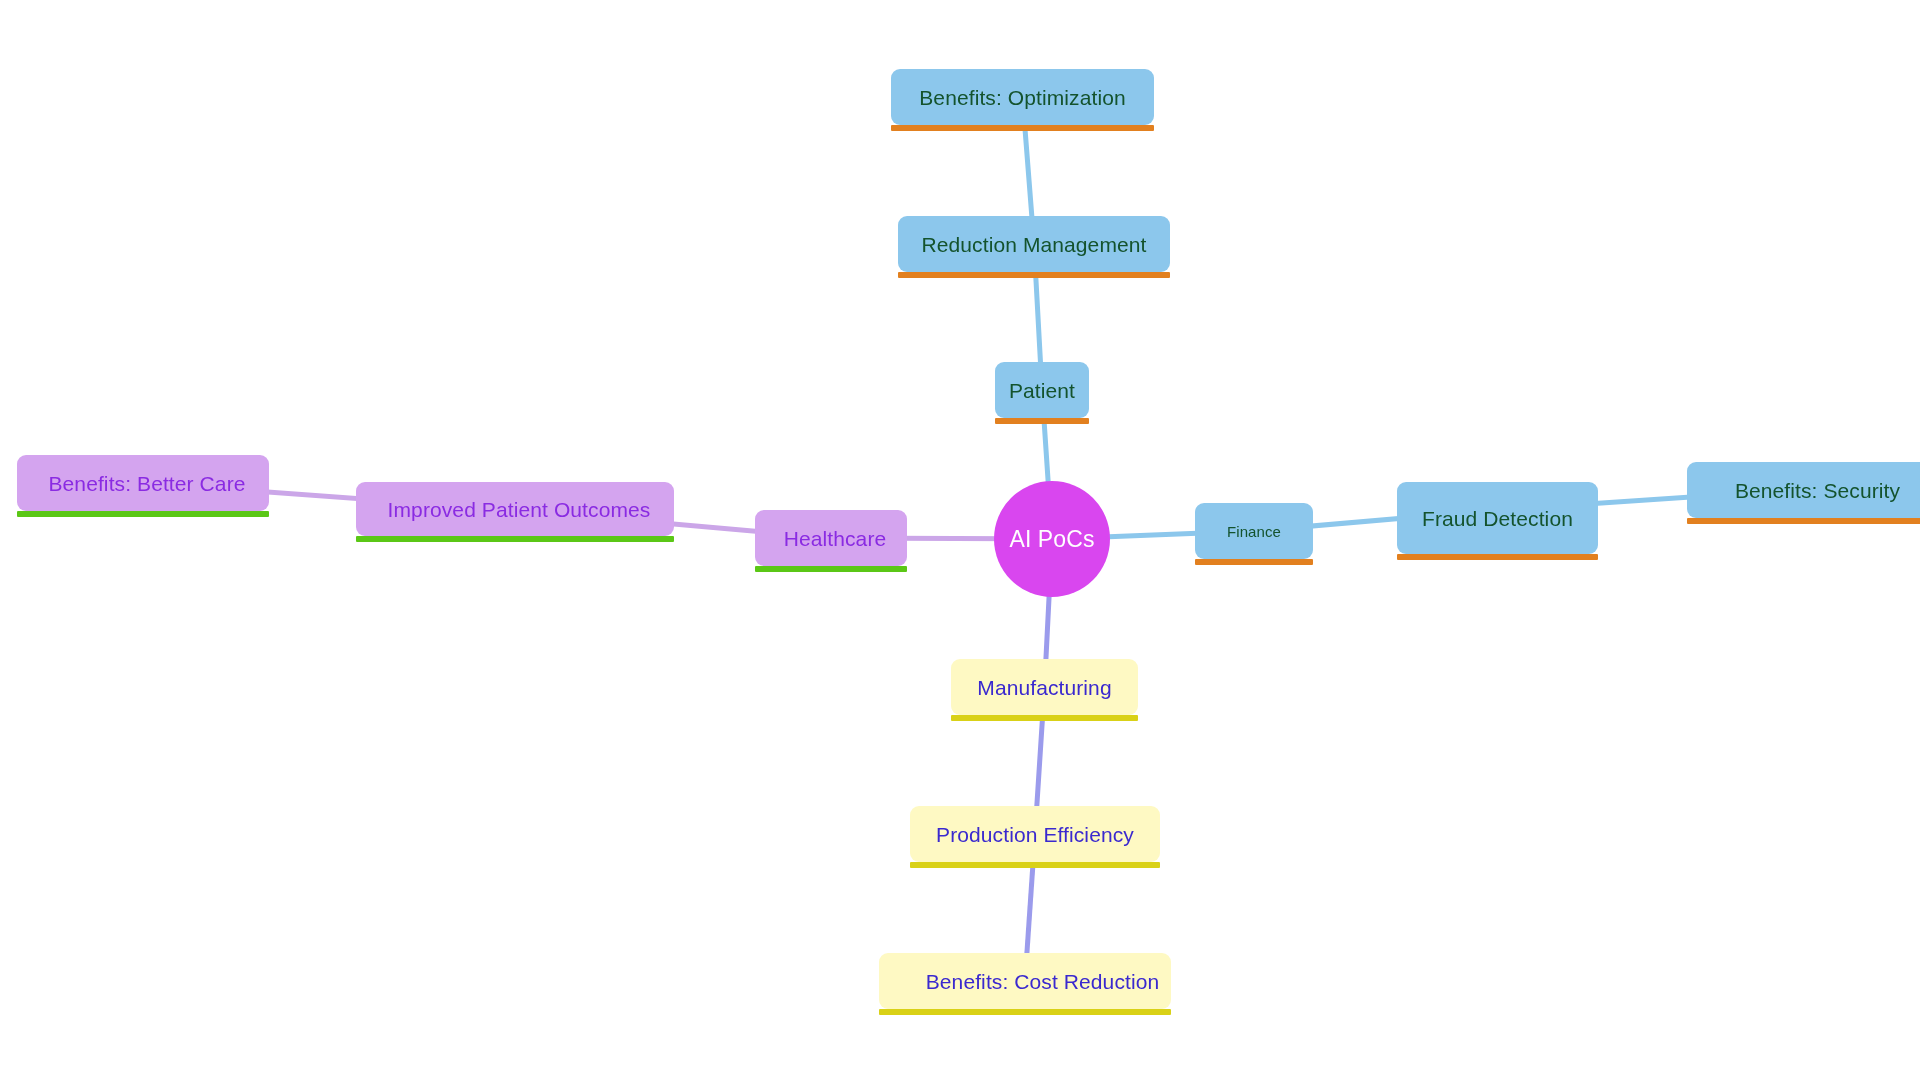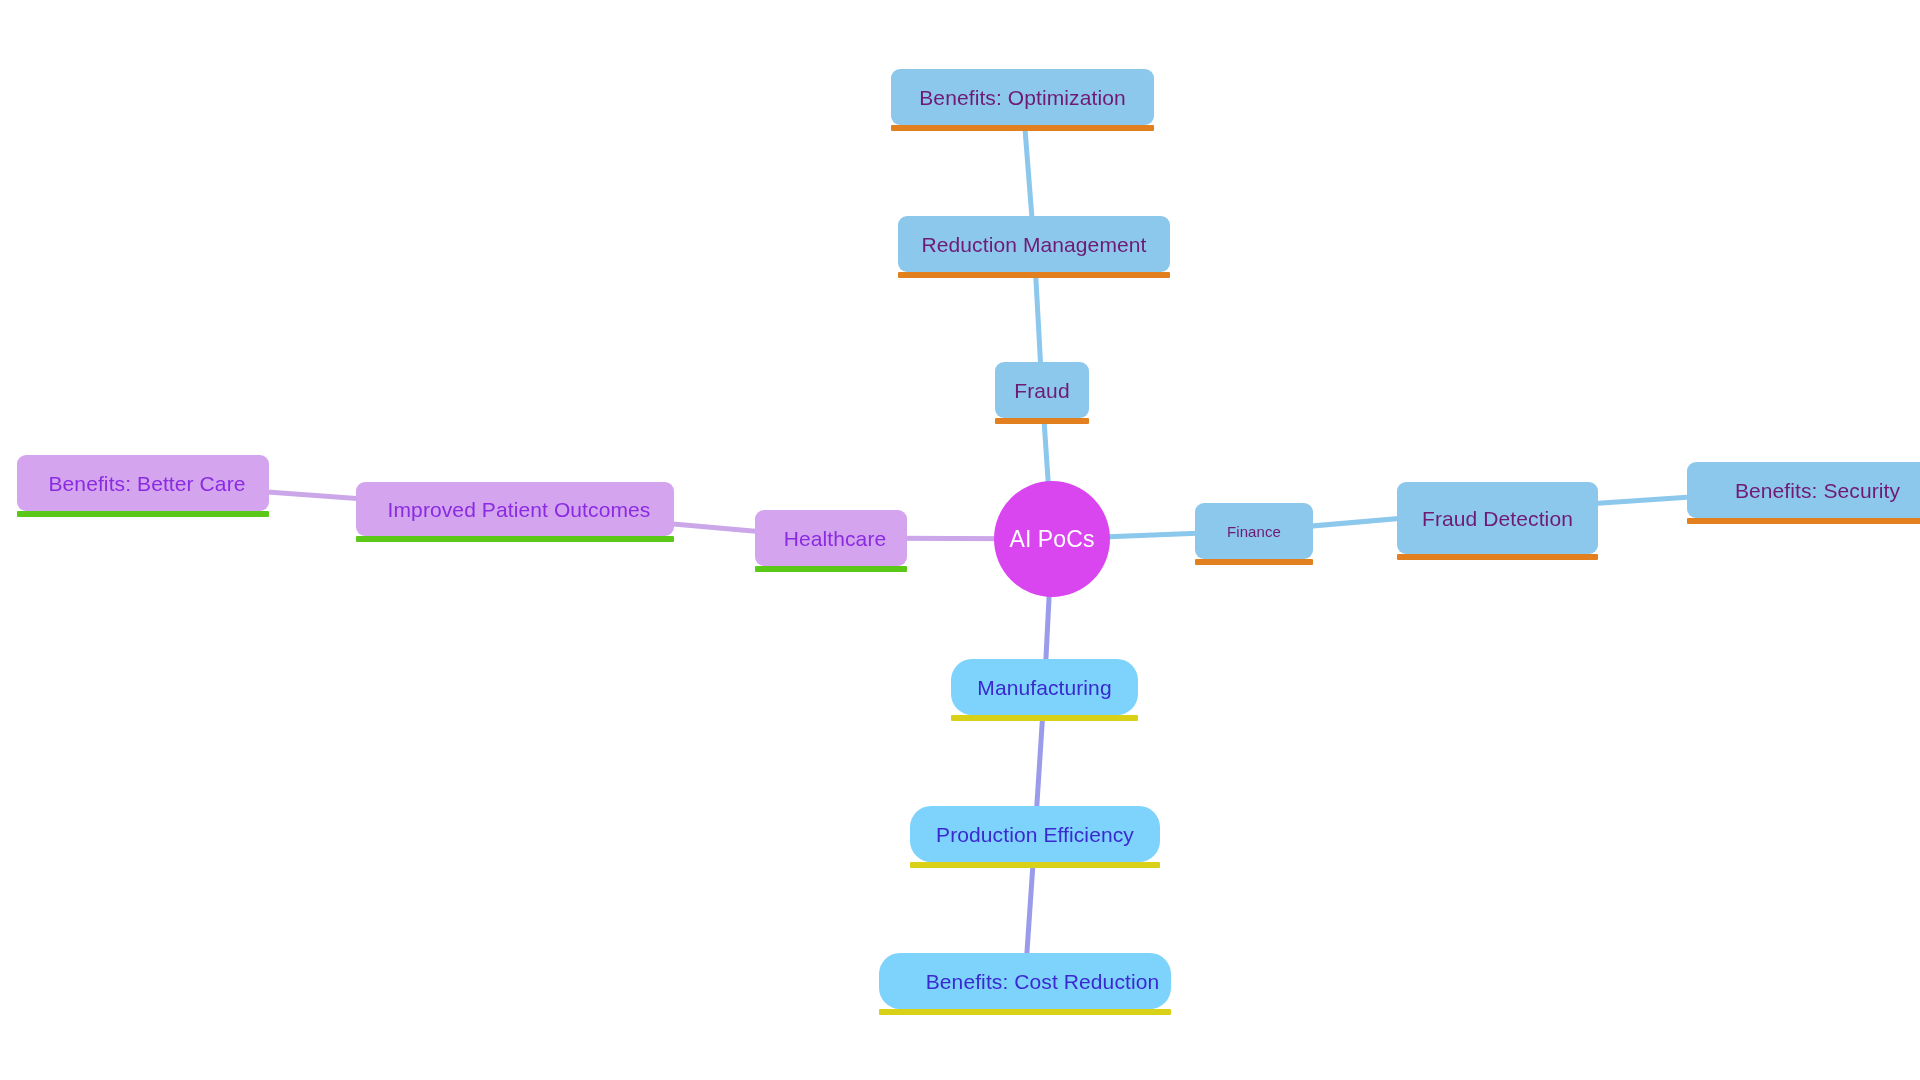--- a/index.html
+++ b/index.html
@@ -59,28 +59,28 @@
     border-radius: 50%;
     background: #d946ef;
     z-index: 3;
   }
   #node-root .node-label {
     color: #ffffff;
     font-size: 23px;
   }
   
   .tint-blue        { background: #8cc7ec; }
-  .tint-blue .node-label      { color: #701a75; }
+  .tint-blue .node-label      { color: #14532d; }
   .tint-blue .node-underline  { background: #e2801f; }
 
   .tint-orchid      { background: #d4a4ef; }
   .tint-orchid .node-label     { color: #8a2be2; margin-left: 8px; }
   .tint-orchid .node-underline { background: #5bc716; }
 
-  .tint-periwinkle  { background: #7dd3fc; border-radius: 21px; }
+  .tint-periwinkle  { background: #fef9c3; }
   .tint-periwinkle .node-label     { color: #3a29cf; }
   .tint-periwinkle .node-underline { background: #d9d117; }
 </style>
 </head>
 <body>
 
 <div id="mindmap-canvas">
   <svg id="edge-layer" viewBox="0 0 1920 1080" xmlns="http://www.w3.org/2000/svg">
       <line x1="1052" y1="539" x2="1042" y2="390" stroke="#8cc7ec" stroke-width="5" stroke-linecap="round"></line>
       <line x1="1042" y1="390" x2="1034" y2="244" stroke="#8cc7ec" stroke-width="5" stroke-linecap="round"></line>
@@ -93,21 +93,21 @@
       <line x1="515" y1="510" x2="143" y2="483" stroke="#cba6e8" stroke-width="5" stroke-linecap="round"></line>
       <line x1="1052" y1="539" x2="1044.5" y2="687" stroke="#9b9bec" stroke-width="5" stroke-linecap="round"></line>
       <line x1="1044.5" y1="687" x2="1035" y2="834" stroke="#9b9bec" stroke-width="5" stroke-linecap="round"></line>
       <line x1="1035" y1="834" x2="1025" y2="981" stroke="#9b9bec" stroke-width="5" stroke-linecap="round"></line>
     </svg>
   <div id="node-layer">
       <div class="node" id="node-root" style="left: 994px; top: 481px; width: 116px; height: 116px;">
         <span class="node-label">AI PoCs</span>
       </div>
       <div class="node tint-blue" id="node-retail" style="left: 995px; top: 362px; width: 94px; height: 56px;">
-        <span class="node-label" style="font-size: 21px;">Fraud</span>
+        <span class="node-label" style="font-size: 21px;">Patient</span>
         <span class="node-underline"></span>
       </div>
       <div class="node tint-blue" id="node-inventory-management" style="left: 898px; top: 216px; width: 272px; height: 56px;">
         <span class="node-label" style="font-size: 21px;">Reduction Management</span>
         <span class="node-underline"></span>
       </div>
       <div class="node tint-blue" id="node-benefits-optimization" style="left: 891px; top: 69px; width: 263px; height: 56px;">
         <span class="node-label" style="font-size: 21px;">Benefits: Optimization</span>
         <span class="node-underline"></span>
       </div>

